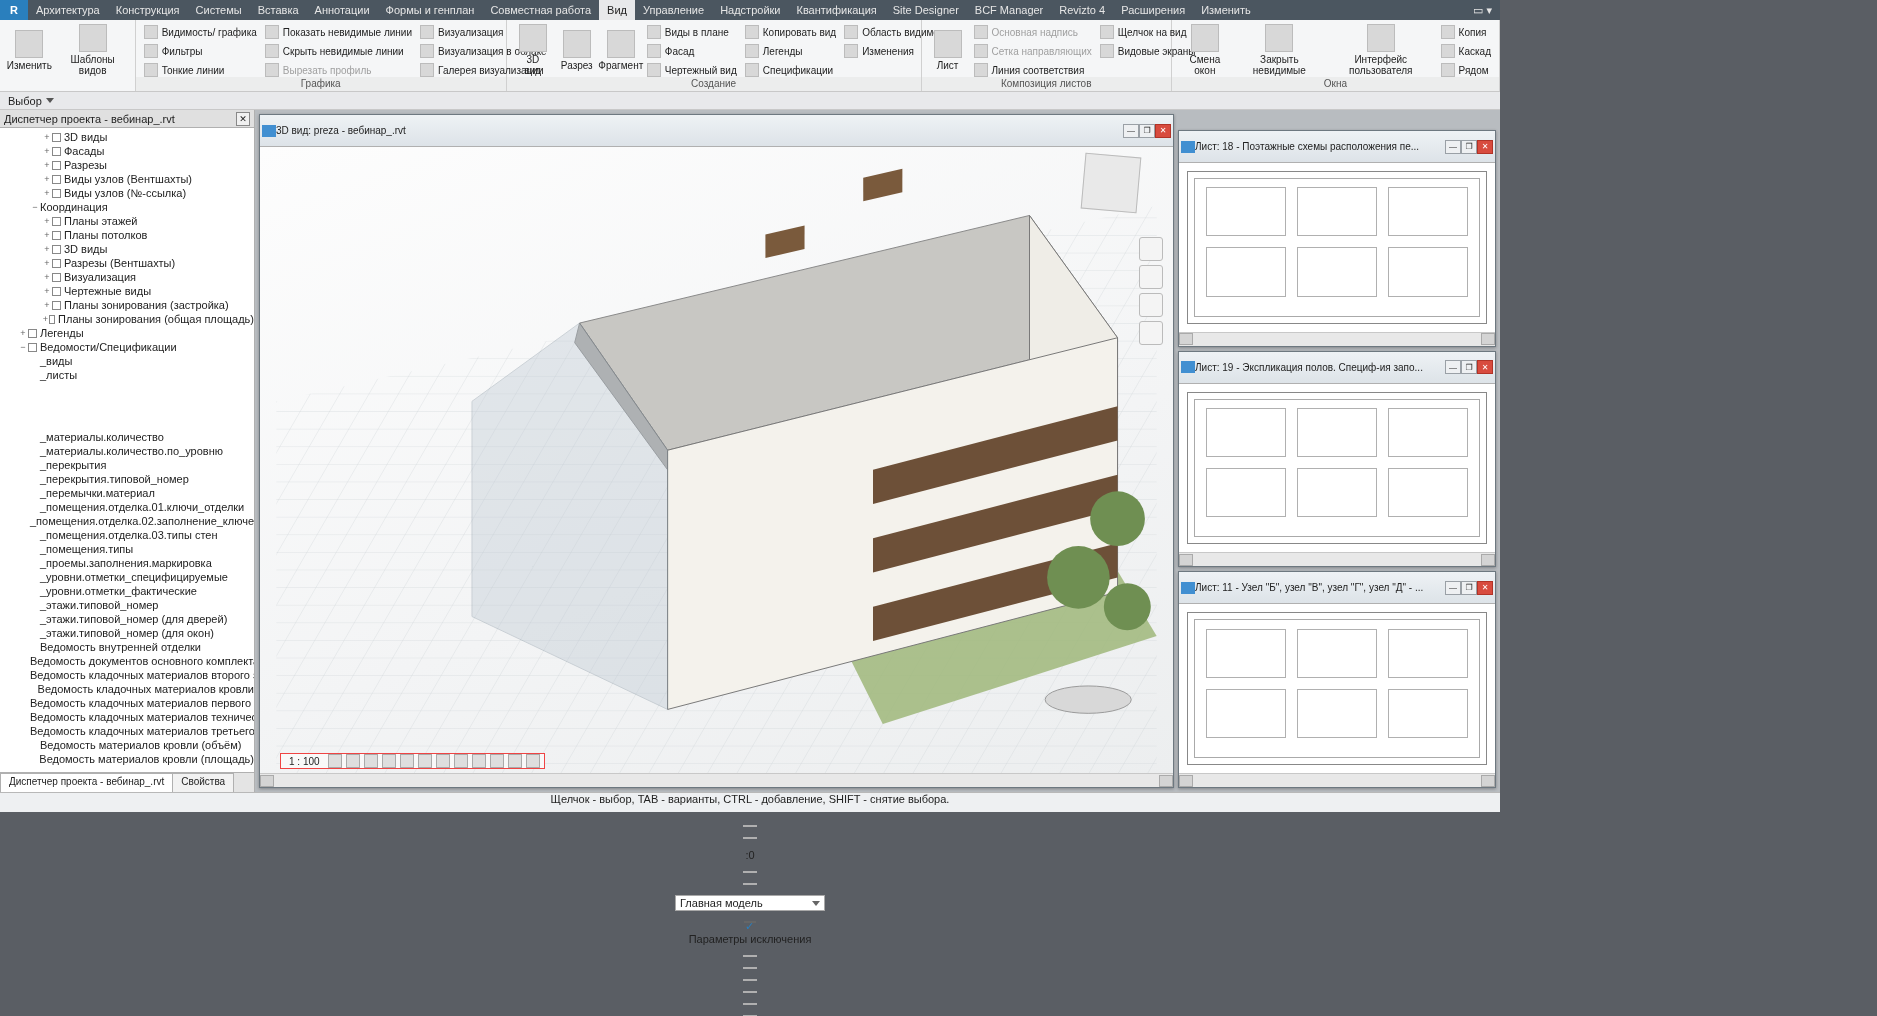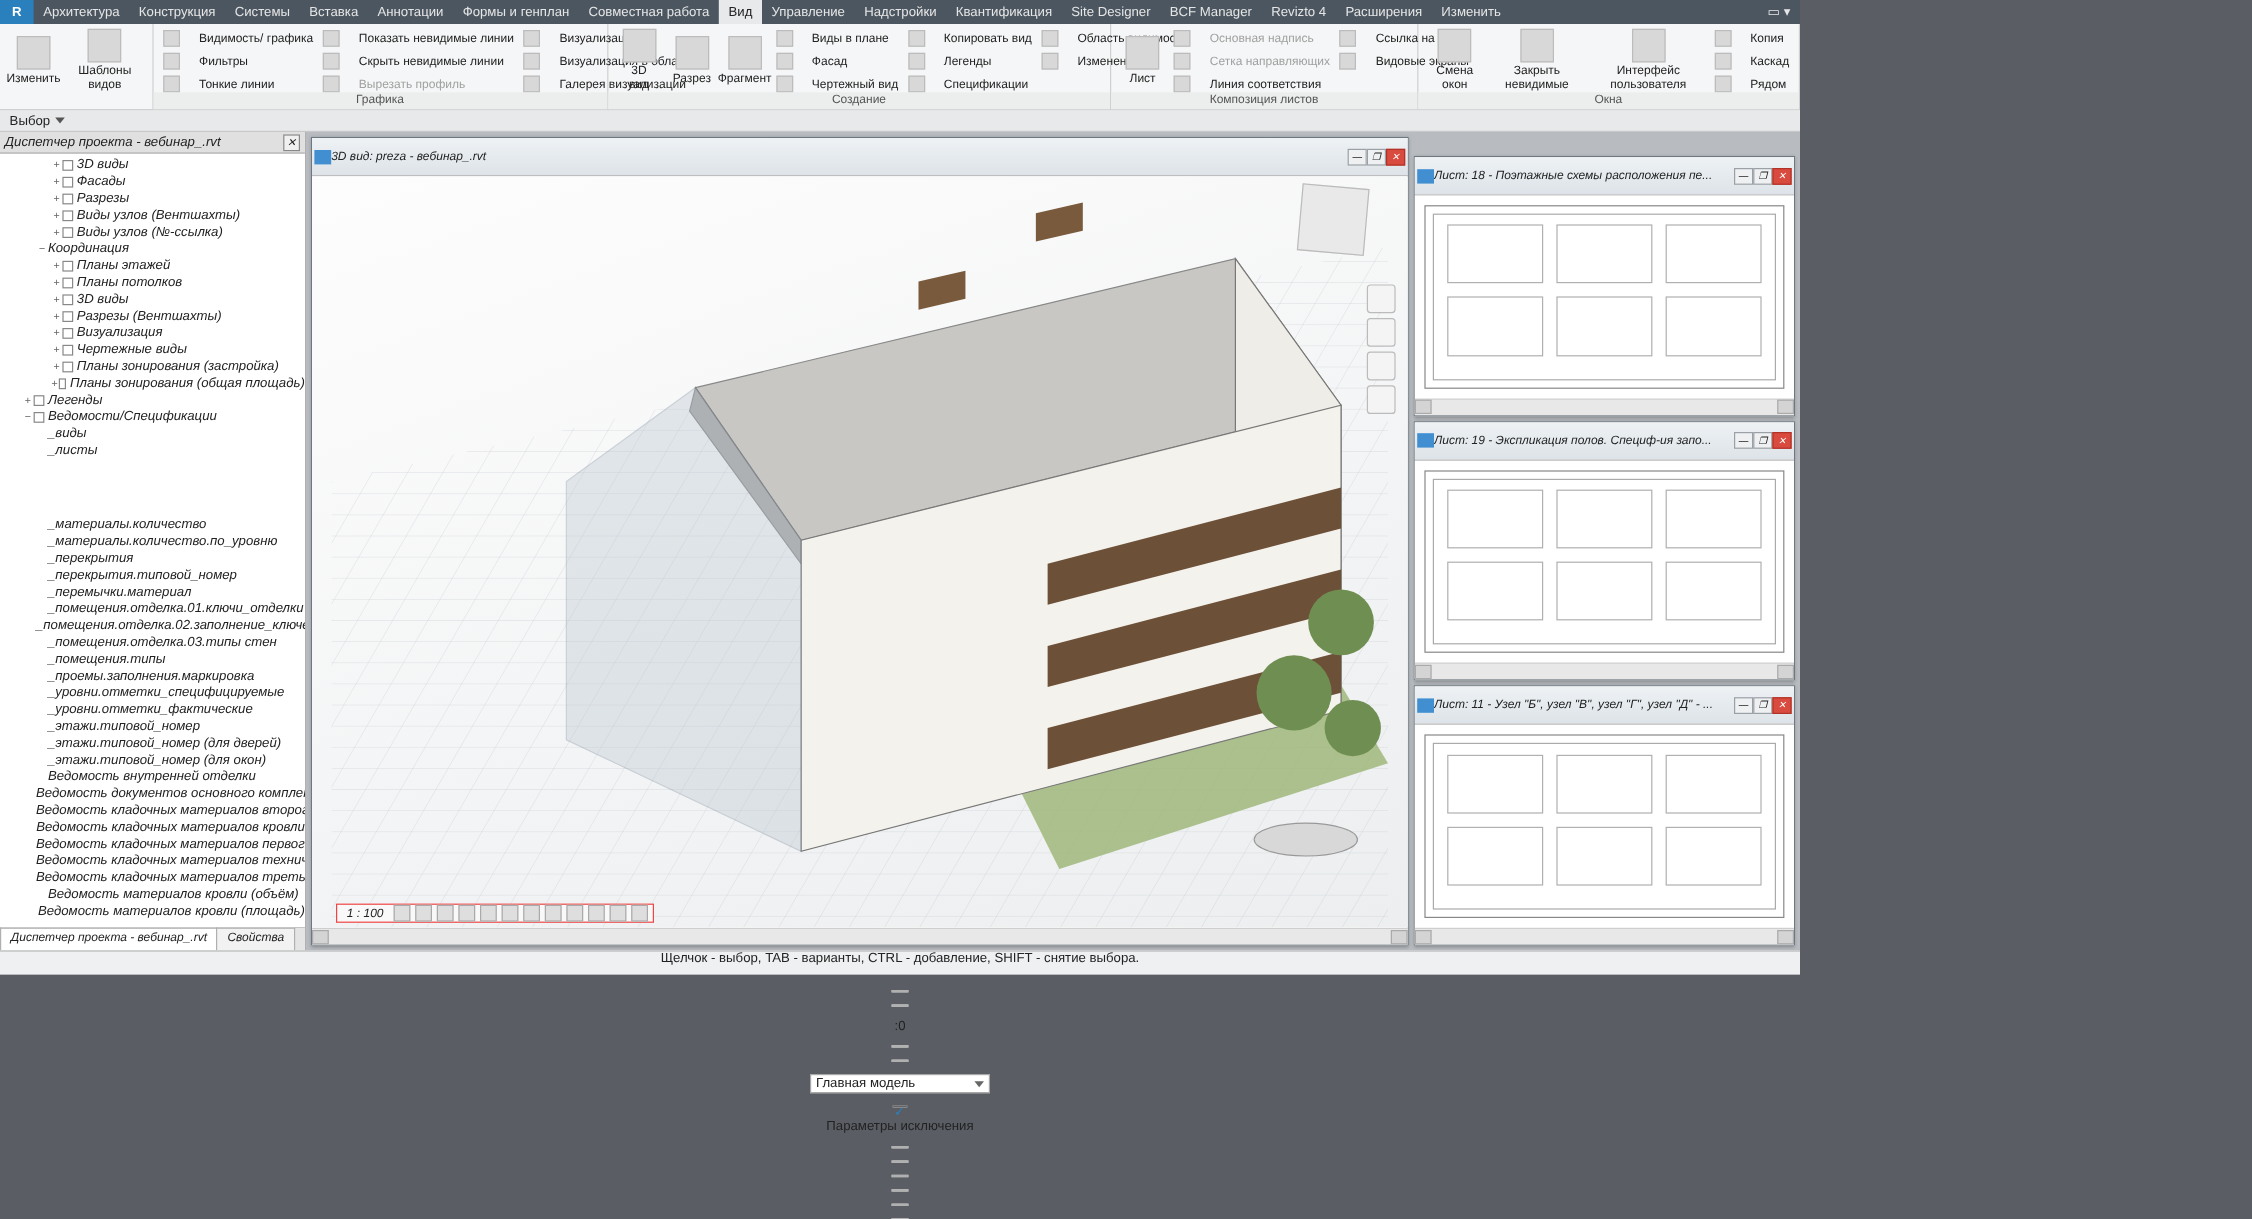--- a/index.html
+++ b/index.html
@@ -11,30 +11,30 @@
 .menubar .menu-item{padding:0 8px;color:#e6e6e6;cursor:pointer;line-height:20px;}
 .menubar .menu-item.active{background:#e8e9eb;color:#222;}
 
 .ribbon{display:flex;background:#f5f6f7;height:72px;border-bottom:1px solid #c8c8c8;}
 .ribbon-group{display:flex;flex-direction:column;border-right:1px solid #d0d0d0;padding:2px 4px 0 4px;position:relative;min-width:50px;}
 .ribbon-group .body{flex:1;display:flex;align-items:flex-start;}
 .ribbon-group .bigbtn{display:flex;flex-direction:column;align-items:center;justify-content:center;padding:2px 6px;cursor:pointer;border-radius:2px;height:56px;min-width:44px;}
 .ribbon-group .bigbtn .ic{width:28px;height:28px;background:#d8d8d8;border:1px solid #bcbcbc;margin-bottom:2px;}
 .ribbon-group .bigbtn span{font-size:10px;text-align:center;line-height:11px;}
 .ribbon-group .stack{display:flex;flex-direction:column;gap:1px;padding-top:1px;}
-.ribbon-group .smbtn{display:flex;align-items:center;gap:16px;padding:1px 4px;cursor:pointer;border-radius:2px;height:18px;}
+.ribbon-group .smbtn{display:flex;align-items:center;gap:4px;padding:1px 4px;cursor:pointer;border-radius:2px;height:18px;}
 .ribbon-group .smbtn .ic{width:14px;height:14px;background:#d8d8d8;border:1px solid #bcbcbc;}
 .ribbon-group .smbtn span{font-size:10px;white-space:nowrap;}
 .ribbon-group .smbtn.disabled span{color:#a0a0a0;}
 .ribbon-group .title{position:absolute;bottom:0;left:0;right:0;text-align:center;font-size:10px;color:#555;background:#eceded;line-height:14px;}
 .selection-bar{height:18px;background:#e8e9eb;border-bottom:1px solid #c8c8c8;display:flex;align-items:center;}
 .selection-bar .sel-btn{padding:0 8px;height:18px;display:flex;align-items:center;gap:4px;cursor:pointer;}
 .selection-bar .sel-btn .tri{width:0;height:0;border-left:4px solid transparent;border-right:4px solid transparent;border-top:5px solid #555;}
 
-.main{flex:1;display:flex;min-height:0;font-style:italic;}
+.main{flex:1;display:flex;min-height:0;}
 .browser{width:255px;display:flex;flex-direction:column;background:#f8f8f8;border-right:1px solid #b0b0b0;}
 .panel-title{height:18px;background:#e0e0e0;border-bottom:1px solid #b0b0b0;display:flex;align-items:center;padding:0 4px;justify-content:space-between;}
 .panel-title .close{width:14px;height:14px;border:1px solid #888;display:flex;align-items:center;justify-content:center;font-size:9px;cursor:pointer;background:#f0f0f0;}
 .tree{flex:1;overflow:auto;background:#fff;position:relative;}
 .tree-inner{padding:2px 0 2px 2px;}
 .node{display:flex;align-items:center;height:14px;padding-left:4px;cursor:pointer;white-space:nowrap;}
 .node .exp{width:10px;text-align:center;color:#666;font-size:9px;}
 .node .sq{width:9px;height:9px;border:1px solid #888;margin-right:3px;}
 .tabs-bottom{height:20px;display:flex;background:#e4e4e4;border-top:1px solid #b0b0b0;}
 .tabs-bottom .tab{padding:2px 8px;border:1px solid #b0b0b0;border-bottom:none;background:#f2f2f2;margin-right:-1px;cursor:pointer;font-size:10px;}
@@ -236,21 +236,21 @@
               <span>Сетка направляющих</span>
             </div>
             <div class="smbtn">
               <div class="ic"></div>
               <span>Линия соответствия</span>
             </div>
           </div>
           <div class="stack">
             <div class="smbtn">
               <div class="ic"></div>
-              <span>Ссылка на вид</span>
+              <span>Щелчок на вид</span>
             </div>
             <div class="smbtn">
               <div class="ic"></div>
               <span>Видовые экраны</span>
             </div>
           </div>
         </div>
         <div class="title">Композиция листов</div>
       </div>
       <div class="ribbon-group">

